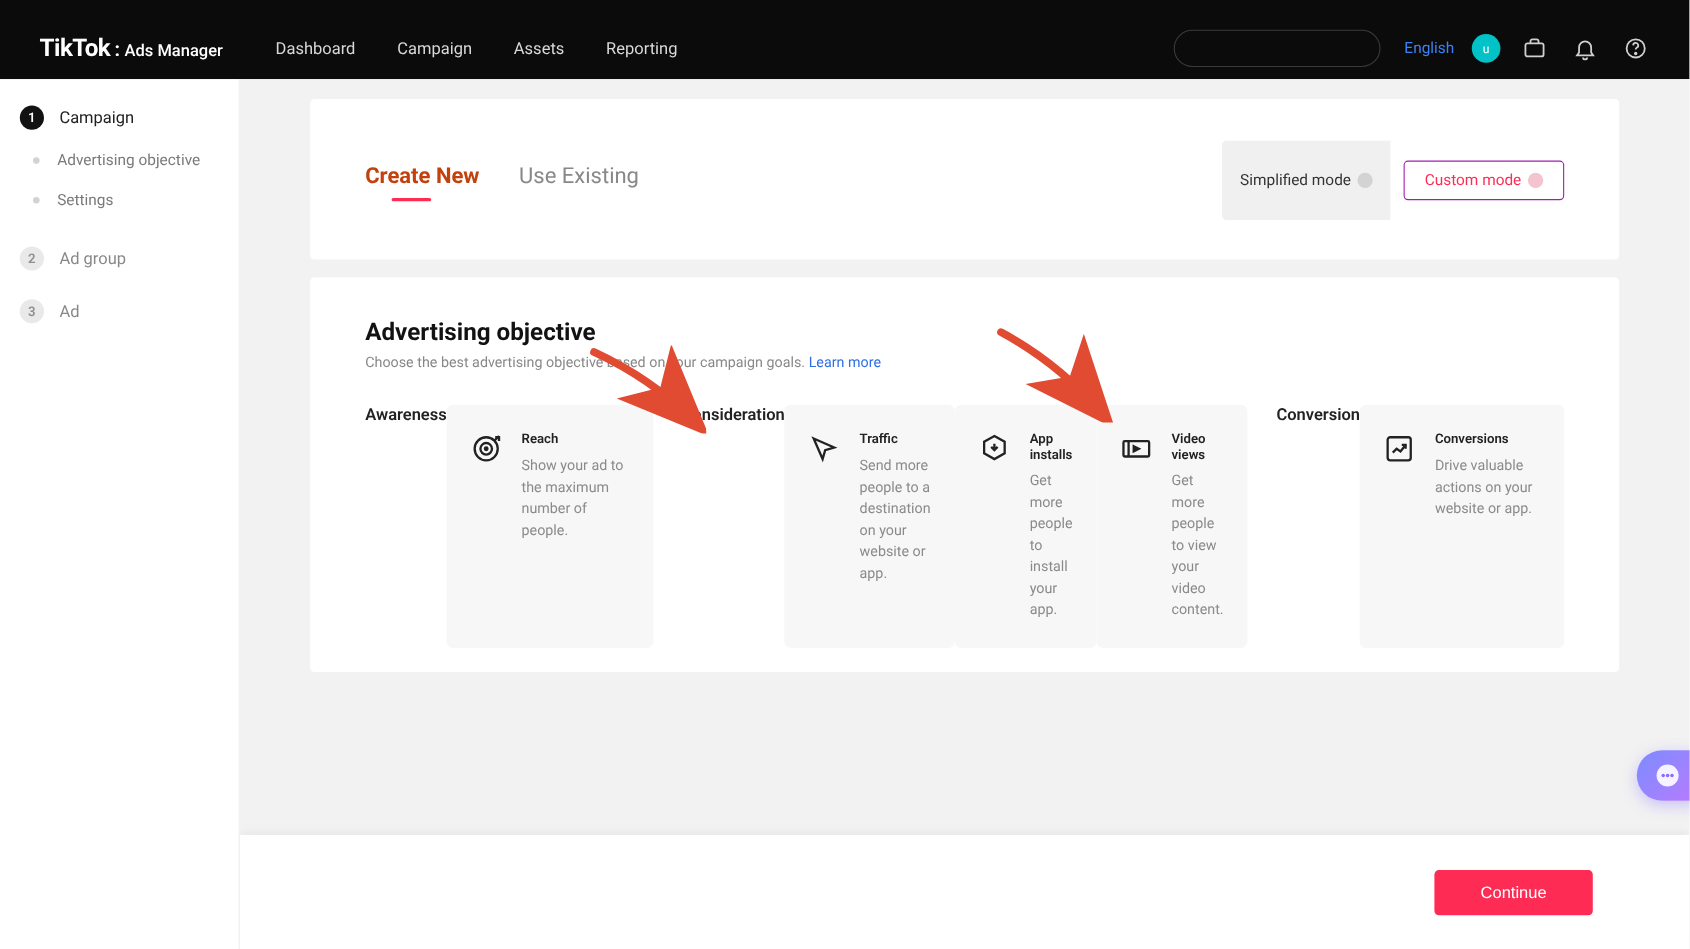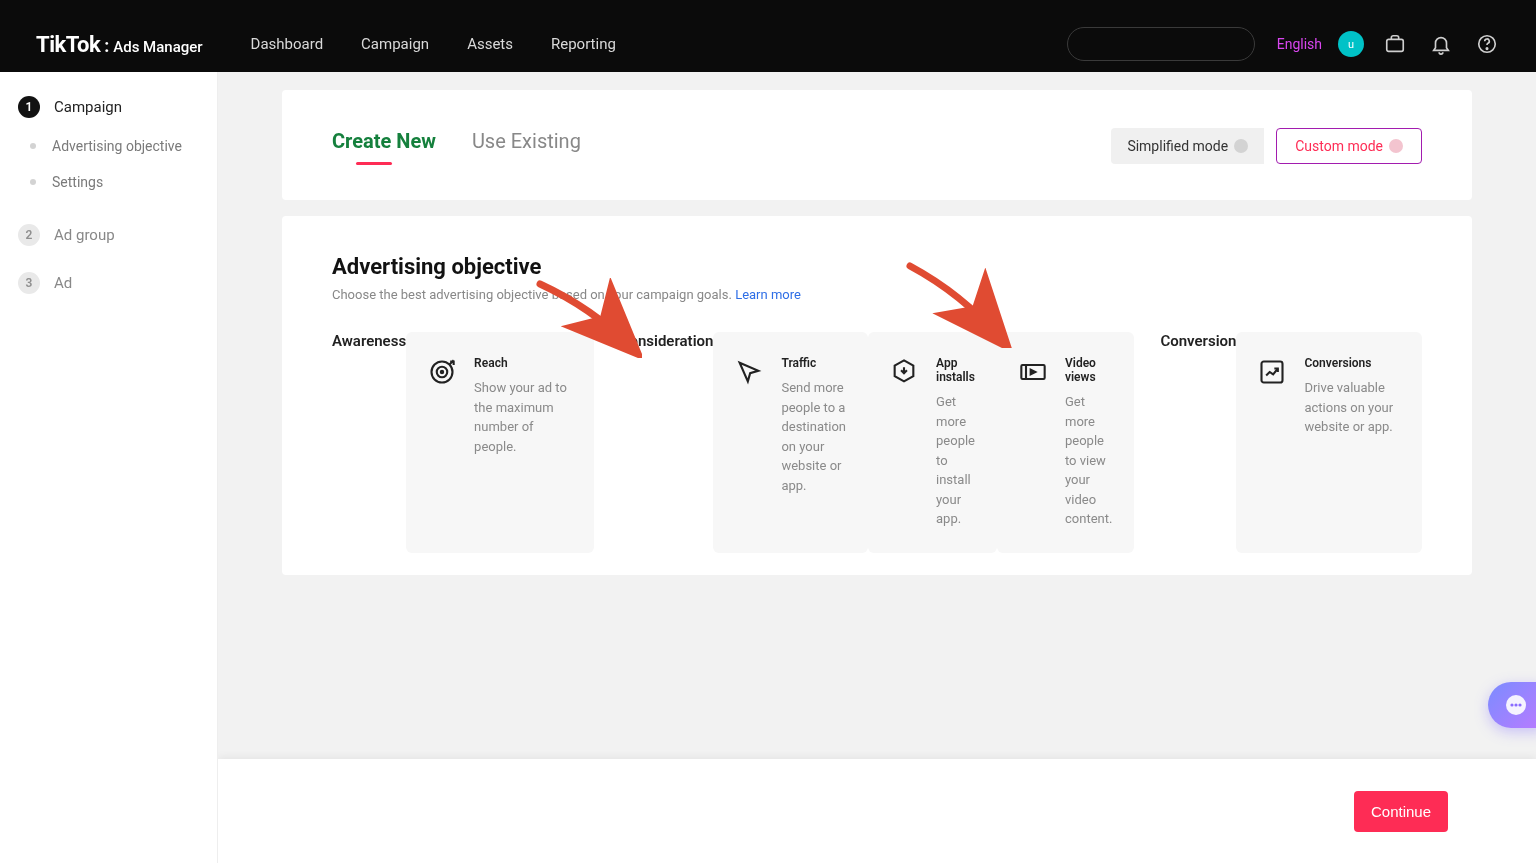--- a/index.html
+++ b/index.html
@@ -8,21 +8,21 @@
     
     .topbar { height: 72px; background: #0b0b0b; display: flex; align-items: center; padding: 16px 36px 0 36px; color: #fff; }
     .brand { display: flex; align-items: baseline; gap: 4px; font-weight: 700; }
     .brand-tiktok { font-size: 22px; letter-spacing: -0.5px; }
     .brand-sep { font-size: 18px; font-weight: 700; }
     .brand-sub { font-size: 15px; font-weight: 500; }
     .top-nav { display: flex; gap: 38px; margin-left: 48px; }
     .top-nav a { color: #d9d9d9; text-decoration: none; font-size: 15px; cursor: pointer; }
     .top-spacer { flex: 1; }
     .search-pill { width: 188px; height: 34px; border: 1px solid #3a3a3a; border-radius: 18px; background: #0b0b0b; }
-    .lang { margin-left: 22px; margin-right: 16px; font-size: 14px; color: #d946ef; cursor: pointer; }
+    .lang { margin-left: 22px; margin-right: 16px; font-size: 14px; color: #3b82f6; cursor: pointer; }
     .avatar { width: 26px; height: 26px; border-radius: 50%; background: #00c2c7; display: flex; align-items: center; justify-content: center; margin-right: 18px; color: #fff; font-size: 11px; cursor: pointer; }
     .icon-btn { width: 26px; height: 26px; display: flex; align-items: center; justify-content: center; margin-right: 20px; cursor: pointer; }
     .icon-btn svg { stroke: #cfcfcf; }
 
     
     .sidebar { position: absolute; left: 0; top: 72px; width: 218px; bottom: 0; background: #fff; border-right: 1px solid #eee; padding-top: 14px; }
     .step-item { display: flex; align-items: center; gap: 14px; padding: 10px 18px; cursor: pointer; }
     .step-badge { width: 22px; height: 22px; border-radius: 50%; display: flex; align-items: center; justify-content: center; font-size: 12px; font-weight: 600; }
     .step-active .step-badge { background: #121212; color: #fff; }
     .step-inactive .step-badge { background: #e9e9e9; color: #8f8f8f; }
@@ -33,43 +33,43 @@
     .sub-label { font-size: 14px; color: #7a7a7a; }
 
     
     .main { position: absolute; left: 218px; right: 0; top: 72px; bottom: 0; background: #f2f2f2; overflow: hidden; }
     .content-inner { padding: 18px 64px 0 64px; }
 
     .panel { background: #fff; border-radius: 4px; padding: 38px 50px 36px 50px; margin-bottom: 16px; position: relative; }
     .panel-header { display: flex; align-items: center; }
     .tabs { display: flex; gap: 36px; }
     .tab { font-size: 20px; color: #888; cursor: pointer; padding-bottom: 10px; position: relative; }
-    .tab.active { color: #15803d; font-weight: 700; }
+    .tab.active { color: #c2410c; font-weight: 700; }
     .tab.active::after { content: ""; position: absolute; left: 24px; width: 36px; bottom: -2px; height: 3px; background: #fe2c55; border-radius: 2px; }
     .mode-toggle { margin-left: auto; display: flex; align-items: center; }
-    .mode-simple { background: #f0f0f0; color: #333; padding: 10px 16px; border-radius: 4px 0 0 4px; font-size: 14px; display: flex; align-items: center; gap: 6px; cursor: pointer; }
+    .mode-simple { background: #f0f0f0; color: #333; padding: 28px 16px; border-radius: 4px 0 0 4px; font-size: 14px; display: flex; align-items: center; gap: 6px; cursor: pointer; }
     .mode-custom { border: 1px solid #a21caf; color: #fe2c55; padding: 9px 18px; border-radius: 4px; margin-left: 12px; font-size: 14px; display: flex; align-items: center; gap: 6px; cursor: pointer; }
     .mode-help { width: 14px; height: 14px; border-radius: 50%; background: #d3d3d3; display: inline-block; }
 
     .section-title { font-size: 22px; font-weight: 700; margin-bottom: 8px; }
     .section-sub { font-size: 13px; color: #888; }
     .section-sub a { color: #2e6ee6; text-decoration: none; cursor: pointer; }
 
     .obj-grid { display: flex; gap: 26px; margin-top: 30px; }
     .obj-col { flex: 1; display: flex; flex-direction: row; }
     .col-heading { font-size: 15px; font-weight: 600; margin-bottom: 22px; color: #222; }
     .obj-card { background: #f7f7f7; border-radius: 6px; padding: 24px 22px 24px 22px; display: flex; gap: 18px; margin-bottom: 12px; cursor: pointer; min-height: 112px; }
     .obj-icon { width: 28px; height: 28px; flex-shrink: 0; margin-top: 2px; }
     .obj-body { }
     .obj-name { font-weight: 600; font-size: 12px; margin-bottom: 8px; color: #222; }
     .obj-desc { font-size: 13px; color: #8a8a8a; line-height: 1.5; }
 
     
     .footer-bar { position: absolute; left: 0; right: 0; bottom: 0; height: 104px; background: #fff; box-shadow: 0 -2px 8px rgba(0,0,0,0.06); display: flex; align-items: center; justify-content: flex-end; padding-right: 88px; }
-    .continue-btn { background: #fe2c55; color: #fff; border: none; padding: 12px 17px; font-size: 15px; font-weight: 500; border-radius: 4px; cursor: pointer; }
+    .continue-btn { background: #fe2c55; color: #fff; border: none; padding: 12px 42px; font-size: 15px; font-weight: 500; border-radius: 4px; cursor: pointer; }
 
     
     .annotation-arrow { position: absolute; pointer-events: none; }
 
     
     .chat-fab { position: absolute; right: -8px; top: 682px; width: 56px; height: 46px; border-radius: 24px 0 0 24px; background: linear-gradient(135deg, #7b8cff, #b97bff); display: flex; align-items: center; justify-content: center; cursor: pointer; box-shadow: 0 4px 14px rgba(120,100,255,0.35); }
     .chat-fab svg { }
   </style>
 </head>
 <body>

